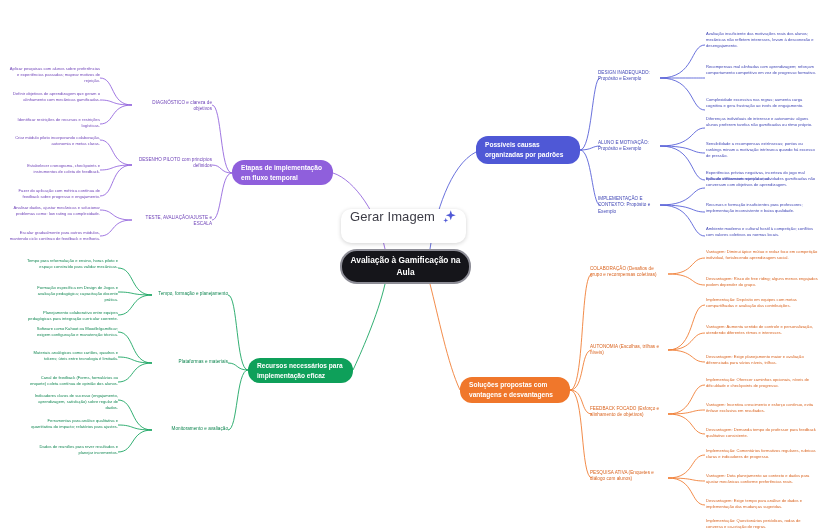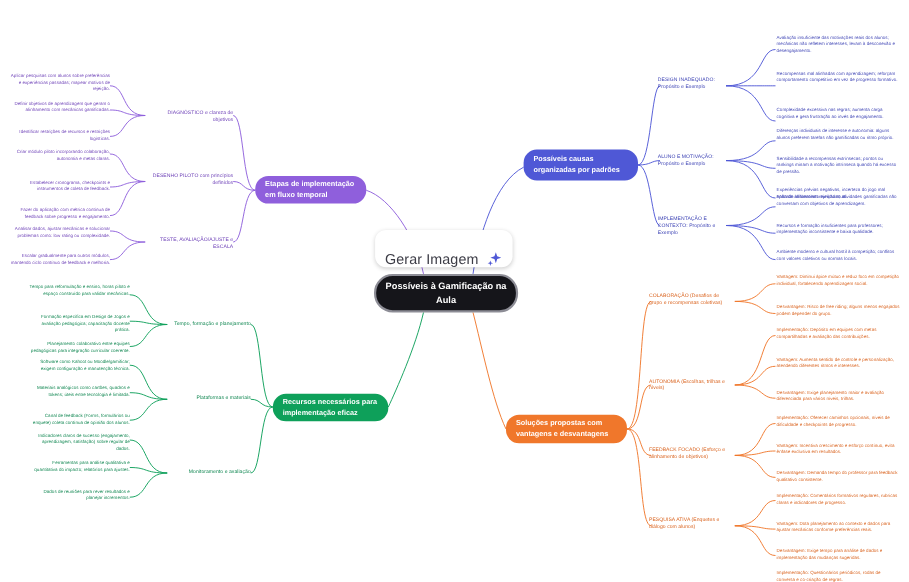--- a/index.html
+++ b/index.html
@@ -30,21 +30,21 @@
   
   .gerar-imagem {
     left: 341px;
     top: 209px;
     width: 125px;
     height: 34px;
     background: #ffffff;
     border-radius: 10px;
     box-shadow: 0 1px 4px rgba(0,0,0,0.18);
     display: flex;
-    align-items: flex-end;
+    align-items: flex-start;
     justify-content: center;
     gap: 7px;
     font-size: 13px;
     color: #3c3c46;
   }
   .gerar-imagem .label { letter-spacing: 0.1px; }
   .sparkle-icon {
     width: 15px; height: 15px;
     display: inline-block;
   }
@@ -207,21 +207,21 @@
   <div class="node gerar-imagem">
     <span class="label">Gerar Imagem</span>
     <span class="sparkle-icon">
       <svg viewBox="0 0 24 24" width="15" height="15" fill="#4f58d6">
         <path d="M14 2 L16 8 L22 10 L16 12 L14 18 L12 12 L6 10 L12 8 Z"></path>
         <path d="M6 14 L7 17 L10 18 L7 19 L6 22 L5 19 L2 18 L5 17 Z"></path>
       </svg>
     </span>
   </div>
 
-  <div class="node root-node">Possíveis à Gamificação na Aula</div>
+  <div class="node root-node">Avaliação à Gamificação na Aula</div>
 
   <div class="node pill pill-causas">Possíveis causas organizadas por padrões</div>
   <div class="node pill pill-solucoes">Soluções propostas com vantagens e desvantagens</div>
   <div class="node pill pill-etapas">Etapas de implementação em fluxo temporal</div>
   <div class="node pill pill-recursos">Recursos necessários para implementação eficaz</div>
 
   <div class="node l2 blue right-text" style="left:598px; top:70px; width:64px;">DESIGN INADEQUADO: Propósito e Exemplo</div>
   <div class="node l2 blue right-text" style="left:598px; top:140px; width:64px;">ALUNO E MOTIVAÇÃO: Propósito e Exemplo</div>
   <div class="node l2 blue right-text" style="left:598px; top:196px; width:64px;">IMPLEMENTAÇÃO E CONTEXTO: Propósito e Exemplo</div>
 

